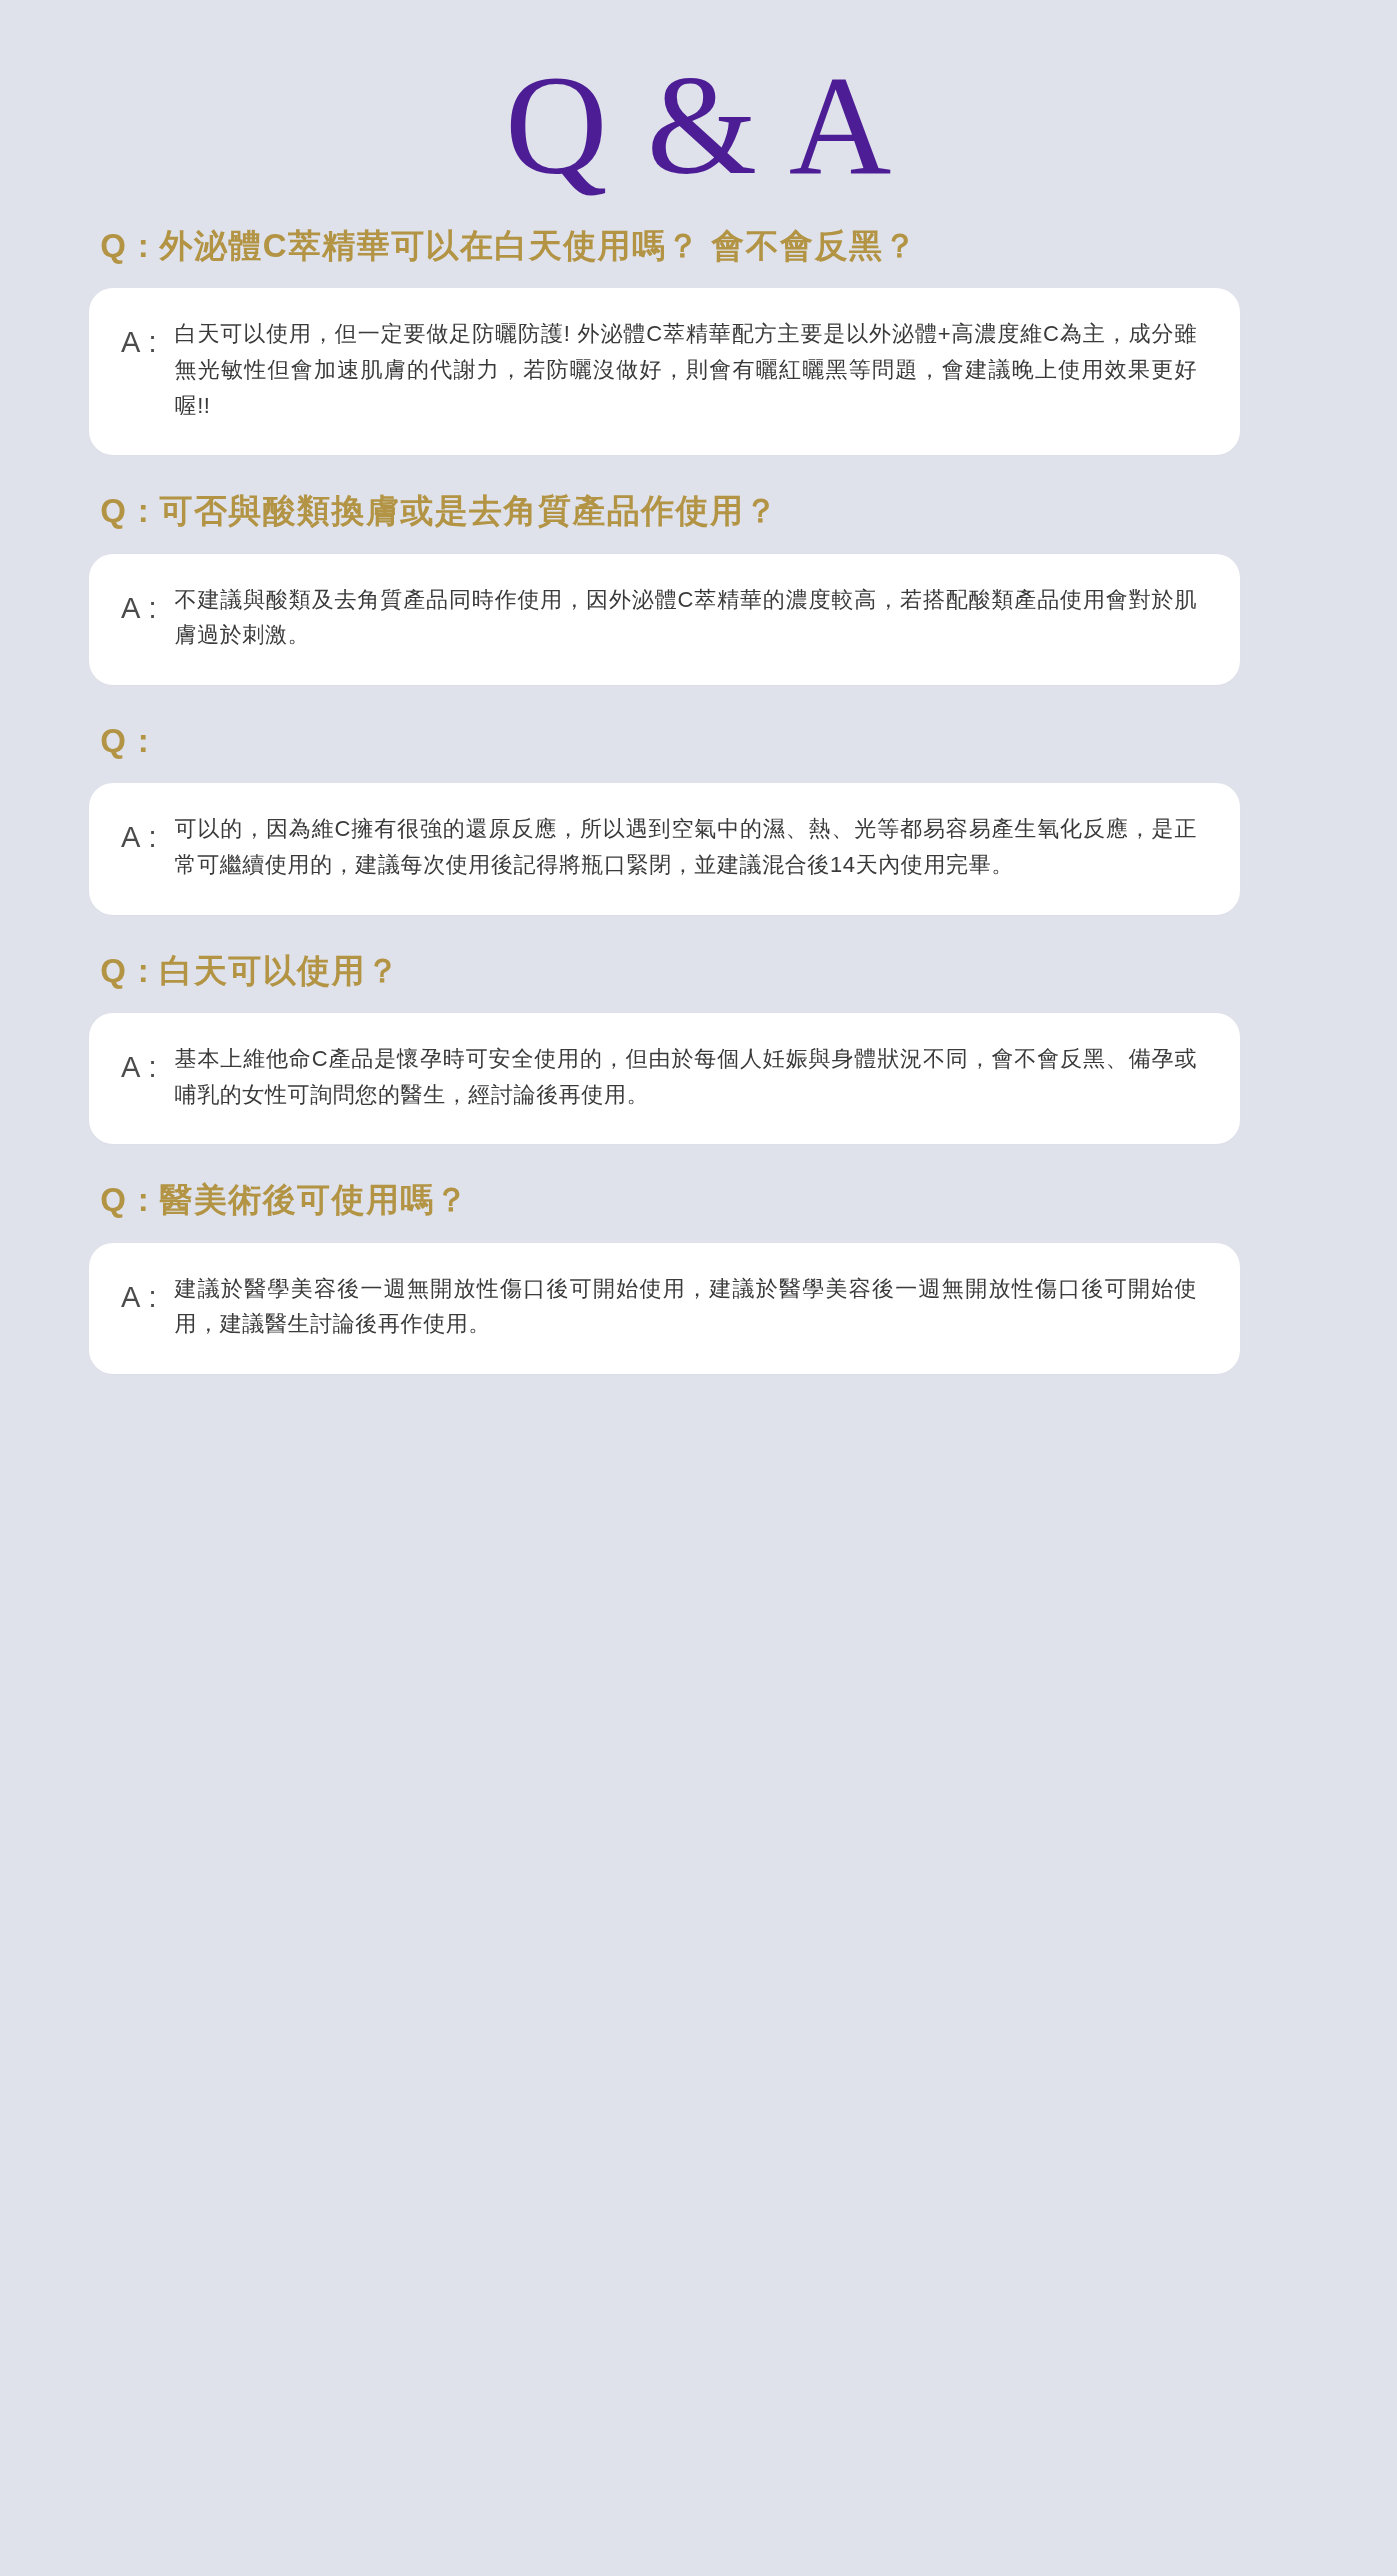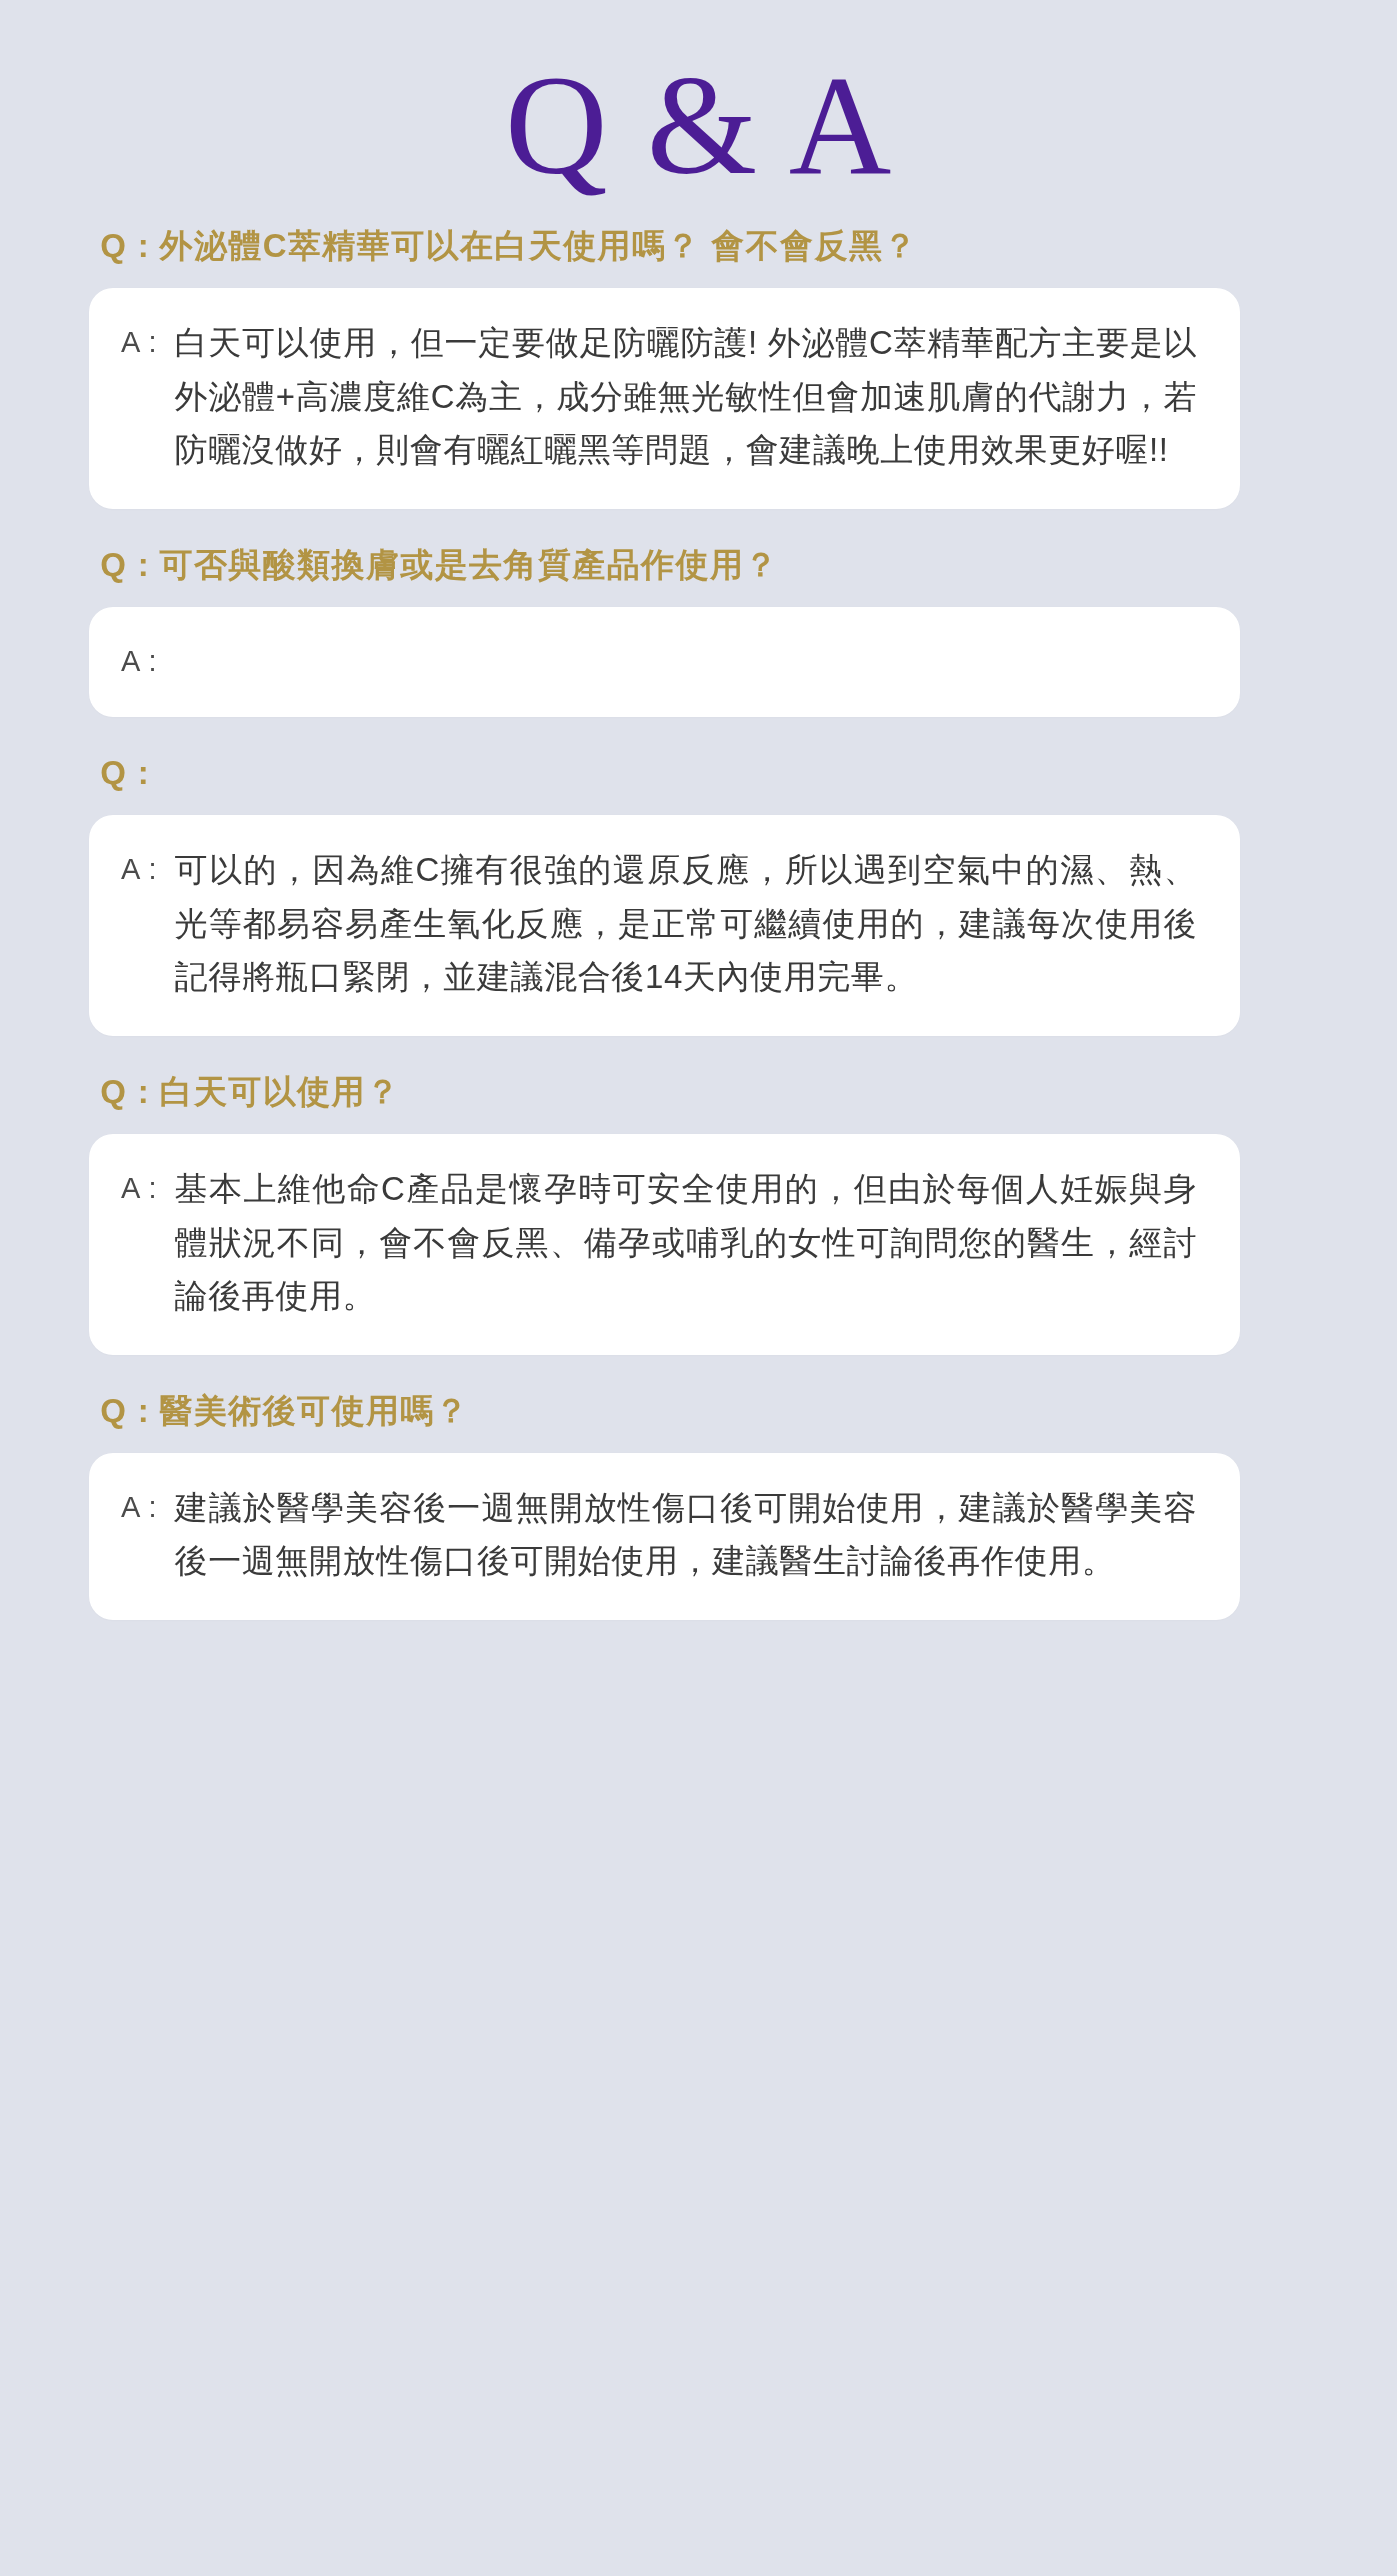--- a/index.html
+++ b/index.html
@@ -73,21 +73,21 @@
     color: #4b4b4b;
     font-size: 29px;
     line-height: 1.62;
     white-space: nowrap;
     margin-right: 17px;
     padding-top: 2.8px;
     letter-spacing: 0.9px;
   }
   .a-text {
     color: #3a3a3a;
-    font-size: 33px;
+    font-size: 22px;
     line-height: 1.62;
     letter-spacing: 0.6px;
     text-align: justify;
   }
 </style>
 </head>
 <body>
 
 <div class="page">
 
@@ -106,20 +106,21 @@
       </div>
     </div>
 
     <div class="qa-block">
       <div class="question-row">
         <span class="q-mark">Q :</span>
         <span class="q-text">可否與酸類換膚或是去角質產品作使用？</span>
       </div>
       <div class="answer-card">
         <span class="a-mark">A :</span>
+        <span class="a-text">不建議與酸類及去角質產品同時作使用，因外泌體C萃精華的濃度較高，若搭配酸類產品使用會對於肌膚過於刺激。</span>
       </div>
     </div>
 
     <div class="qa-block">
       <div class="question-row">
         <span class="q-mark">Q :</span>
       </div>
       <div class="answer-card">
         <span class="a-mark">A :</span>
         <span class="a-text">可以的，因為維C擁有很強的還原反應，所以遇到空氣中的濕、熱、光等都易容易產生氧化反應，是正常可繼續使用的，建議每次使用後記得將瓶口緊閉，並建議混合後14天內使用完畢。</span>

